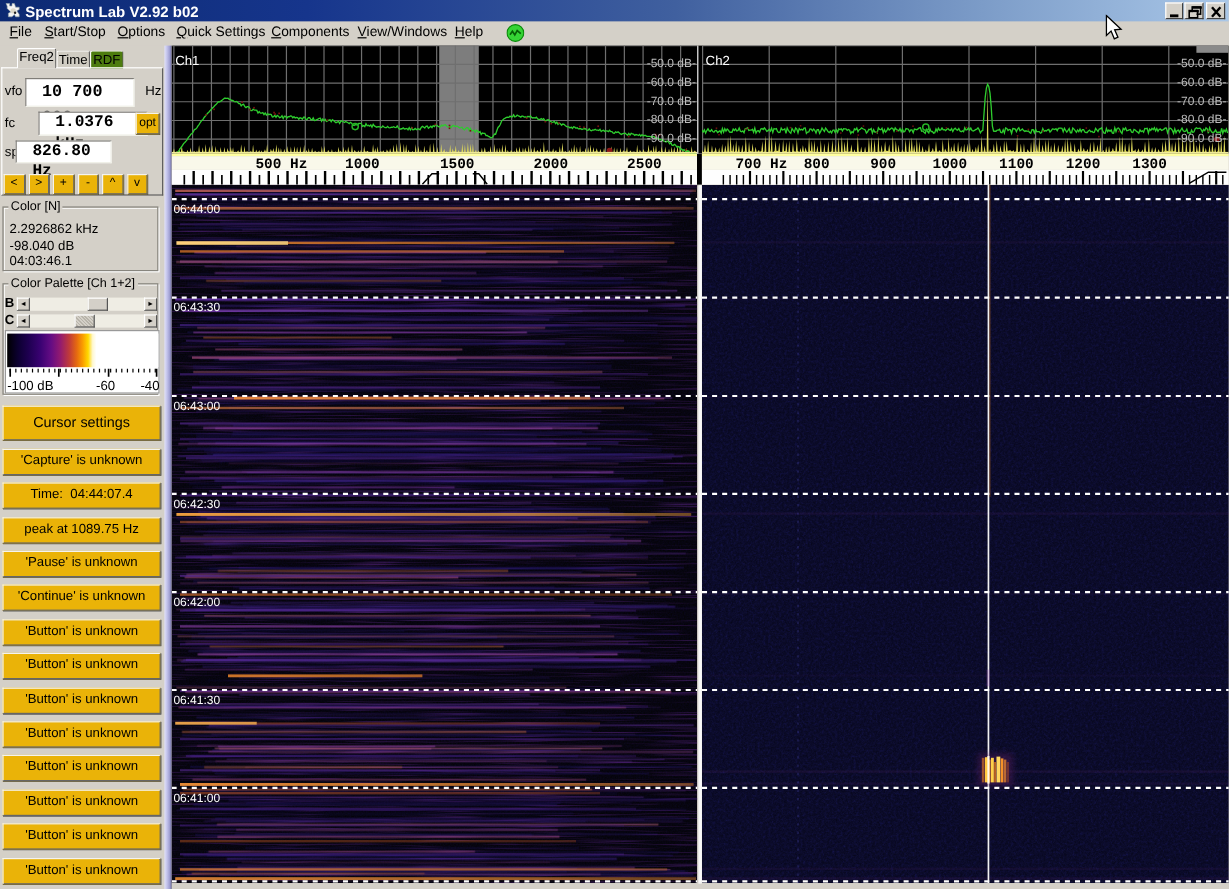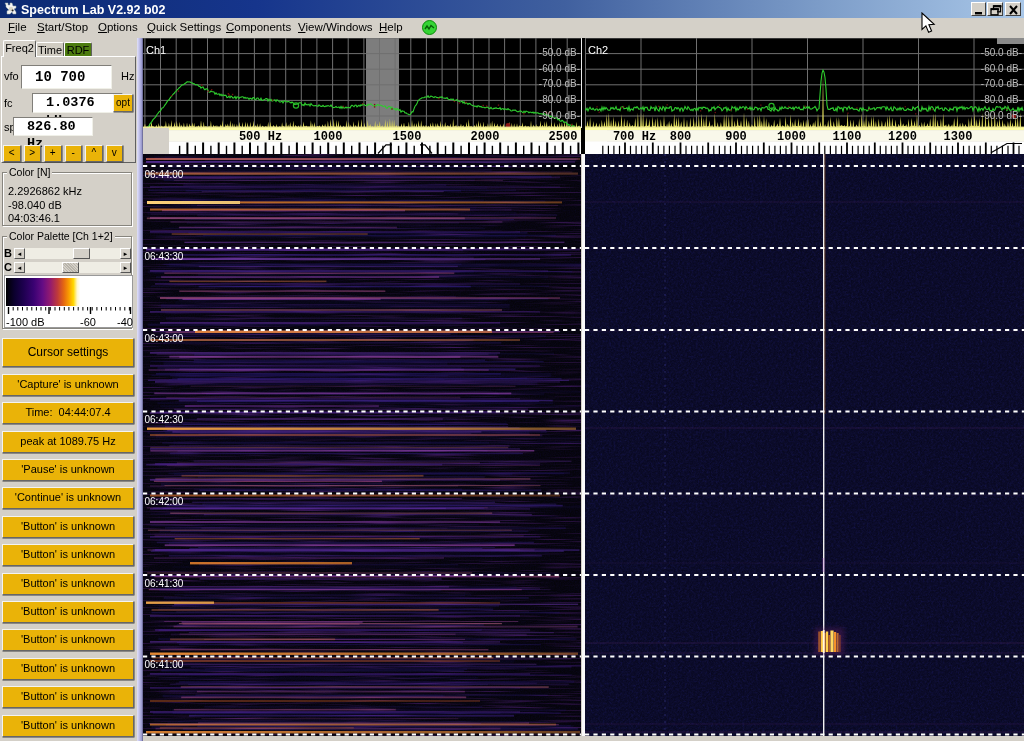--- a/index.html
+++ b/index.html
@@ -10,21 +10,21 @@
 #title { position:absolute; left:21px; top:2.5px; color:#fff; font-weight:bold; font-size:12.5px; }
 .wbtn { position:absolute; top:2px; height:14px; background:#d4d0c8;
   border-top:1px solid #fff; border-left:1px solid #fff; border-right:1.5px solid #404040; border-bottom:1.5px solid #404040; }
 .wbtn svg { position:absolute; left:0; top:0; }
 #menubar { position:absolute; left:0; top:18px; width:1024px; height:20px; background:#d4d0c8; }
 .mi { position:absolute; top:3px; font-size:11.5px; color:#000; }
 #gicon { position:absolute; left:422px; top:2px; }
 #panel { position:absolute; left:0; top:38px; width:137px; height:703px; background:#d4d0c8; }
 .tab { position:absolute; background:#d4d0c8; border-top:1px solid #fff; border-left:1px solid #fff;
   border-right:1px solid #606060; font-size:11px; text-align:center; line-height:15px;
-  border-radius:2px 2px 0 0; }
+  border-radius:2px 2px 0 0;margin-left:11px; }
 #tabpage { position:absolute; left:1px; top:18px; width:135px; height:107px;
   border-top:1px solid #fff; border-left:1px solid #fff; border-right:1px solid #606060; border-bottom:1px solid #606060; }
 .lbl { position:absolute; font-size:11px; }
 .field { position:absolute; background:#fff; border-top:1.5px solid #807e79; border-left:1.5px solid #807e79;
   border-bottom:1.5px solid #f0f0e8; border-right:1.5px solid #f0f0e8;
   font-family:"Liberation Mono", monospace; font-weight:bold; padding-left:13px; }
 .btn { position:absolute; background:#eab308; text-align:center; font-size:11px; color:#000;
   border-top:1.5px solid #f4f3ef; border-left:1.5px solid #f4f3ef;
   border-right:1.5px solid #666; border-bottom:1.5px solid #666;
   box-shadow:0.5px 0.5px 0 #404040; }
@@ -38,21 +38,21 @@
   border-top:1px solid #fff; border-left:1px solid #fff; border-right:1px solid #555; border-bottom:1px solid #555; }
 .sthumb { position:absolute; top:0; height:11px; background:#d4d0c8;
   border-top:1px solid #fff; border-left:1px solid #fff; border-right:1px solid #555; border-bottom:1px solid #555; }
 .sthumb.dot { background-image:repeating-linear-gradient(45deg,#d4d0c8 0,#d4d0c8 1px,#b8b4aa 1px,#b8b4aa 2px); }
 #palbox { position:absolute; left:4px; top:237px; width:129px; height:53px; background:#fff; border:1px solid #999; }
 #palgrad { position:absolute; left:1px; top:2px; width:126px; height:28px;
   background:linear-gradient(90deg,#000 0%,#0c0030 7%,#1e0050 14%,#3a0272 22%,#640c84 29%,#921a70 35%,#c03a3a 41%,#e66a10 46%,#fa9e00 50%,#ffd800 53.5%,#fff8d0 56.5%,#fff 59%,#fff 100%); }
 .ptxt { position:absolute; font-size:11px; }
 #d_spec1 { position:absolute; left:143px; top:38px; width:438px; height:90px; }
 #d_spec2 { position:absolute; left:585px; top:38px; width:439px; height:90px; }
-#d_r1 { position:absolute; left:143px; top:128px; width:438px; height:26px;margin-left:26px; }
+#d_r1 { position:absolute; left:143px; top:128px; width:438px; height:26px; }
 #d_r2 { position:absolute; left:585px; top:128px; width:366px; height:26px; }
 #d_wf1 { position:absolute; left:143px; top:154px; width:438px; height:582px; }
 #d_wf2 { position:absolute; left:585px; top:154px; width:439px; height:582px; }
 #splitter { position:absolute; left:137px; top:38px; width:6px; height:703px;
   background:linear-gradient(90deg,#e0e0f8 0,#c4c4ec 35%,#9898cc 80%,#585880 100%); }
 #vsep_spec { position:absolute; left:581px; top:38px; width:4px; height:90px; background:#000; border-left:1.5px solid #ededed; }
 #vsep_rul { position:absolute; left:581px; top:128px; width:4px; height:26px; background:#000; }
 #vsep_wf { position:absolute; left:581.5px; top:154px; width:3.5px; height:582px; background:#fafafa; }
 #bottomstrip { position:absolute; left:143px; top:736px; width:881px; height:5px; background:#d4d0c8; }
 </style></head>

